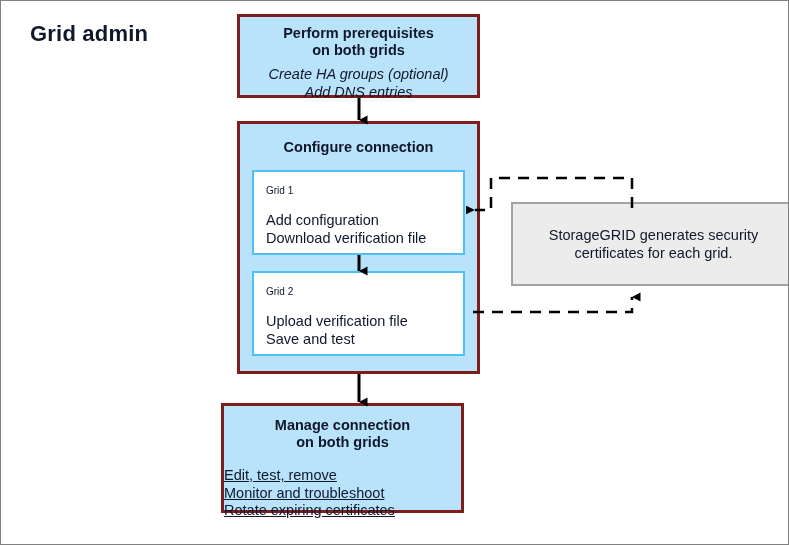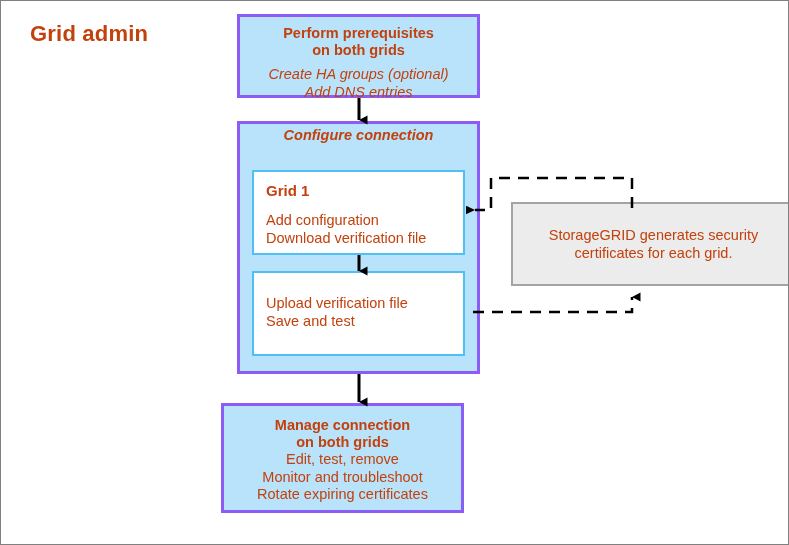--- a/index.html
+++ b/index.html
@@ -9,39 +9,39 @@
   }
   #page {
     position: relative;
     width: 789px;
     height: 545px;
     background: #ffffff;
     border: 1px solid #808080;
     box-sizing: border-box;
     overflow: hidden;
     font-family: "Liberation Sans", sans-serif;
-    color: #c2410c;
+    color: #0f172a;
   }
 
   
   .role-label {
     position: absolute;
     left: 29px;
     top: 20px;
     font-size: 22px;
     font-weight: bold;
     letter-spacing: 0.2px;
     white-space: nowrap;
   }
 
   
   .blue-box {
     position: absolute;
     background: #b9e3fb;
-    border: 3px solid #8b5cf6;
+    border: 3px solid #7f1d1d;
     box-sizing: border-box;
   }
   .box-title {
     text-align: center;
     font-weight: bold;
     font-size: 14.5px;
     line-height: 17px;
     white-space: pre-line;
   }
   .box-body {
@@ -67,55 +67,54 @@
   }
 
   
   #box-configure {
     left: 236px;
     top: 120px;
     width: 243px;
     height: 253px;
   }
   #box-configure .box-title {
-    margin-top: 3px;
-    font-style: italic;
+    margin-top: 15px;
   }
 
   
   #box-manage {
     left: 220px;
     top: 402px;
     width: 243px;
     height: 110px;
   }
   #box-manage .box-title {
     margin-top: 11px;
   }
   #box-manage .box-body {
-    margin-top: 0;
-    text-align: center;
+    margin-top: 16px;
+    text-decoration: underline;
   }
 
   
   .white-box {
     position: absolute;
     background: #ffffff;
     border: 2px solid #4fc0f5;
     box-sizing: border-box;
     left: 251px;
     width: 213px;
     height: 85px;
     padding: 10px 0 0 12px;
   }
   #box-grid1 { top: 169px; }
   #box-grid2 { top: 270px; }
   .white-box .wb-title {
-    font-weight: bold;
-    font-size: 15px;
+    font-weight: normal;
+    font-size: 10px;
     line-height: 18px;
   }
   .white-box .wb-body {
     font-size: 14.5px;
     line-height: 17.5px;
     white-space: pre-line;
     margin-top: 12px;
   }
 
   
@@ -168,20 +167,21 @@
     <div class="box-title">Configure connection</div>
   </div>
 
   <div class="white-box" id="box-grid1">
     <div class="wb-title">Grid 1</div>
     <div class="wb-body">Add configuration
 Download verification file</div>
   </div>
 
   <div class="white-box" id="box-grid2">
+    <div class="wb-title">Grid 2</div>
     <div class="wb-body">Upload verification file
 Save and test</div>
   </div>
 
   <div class="blue-box" id="box-manage">
     <div class="box-title">Manage connection
 on both grids</div>
     <div class="box-body">Edit, test, remove
 Monitor and troubleshoot
 Rotate expiring certificates</div>

